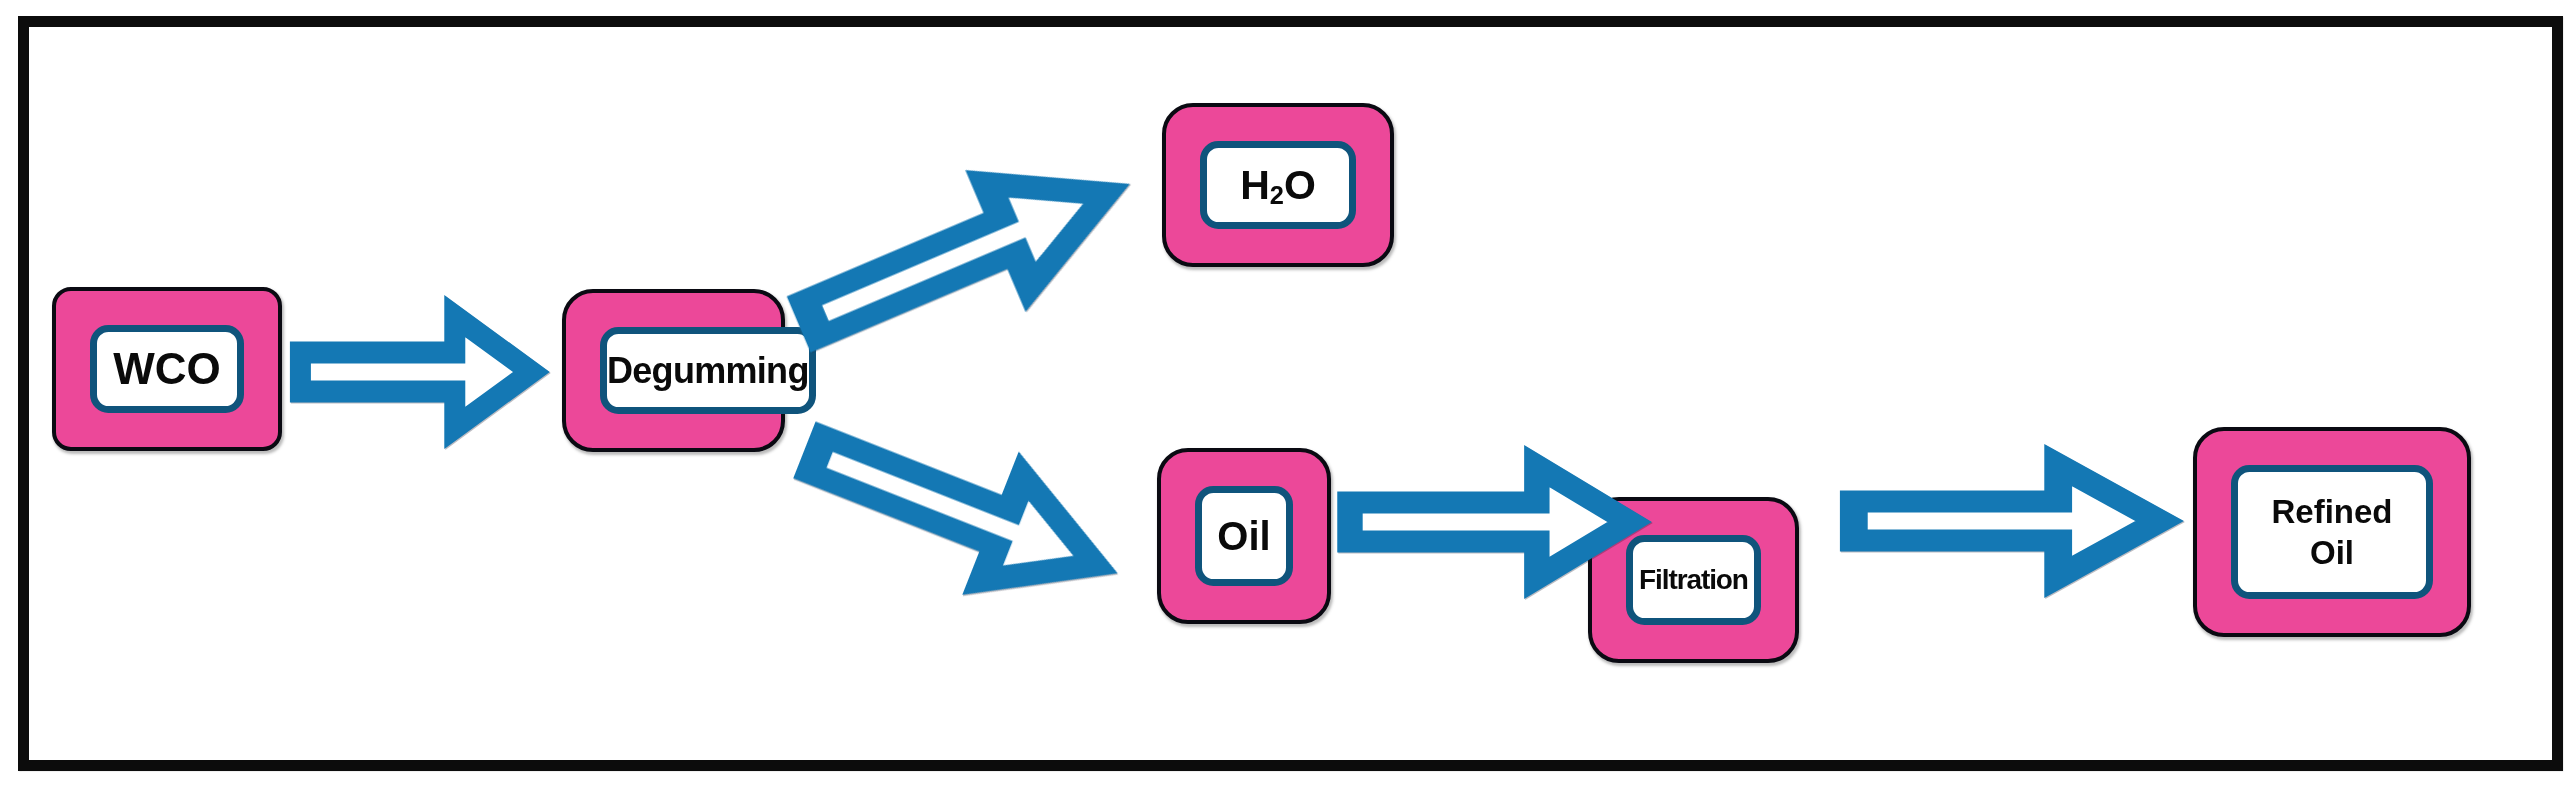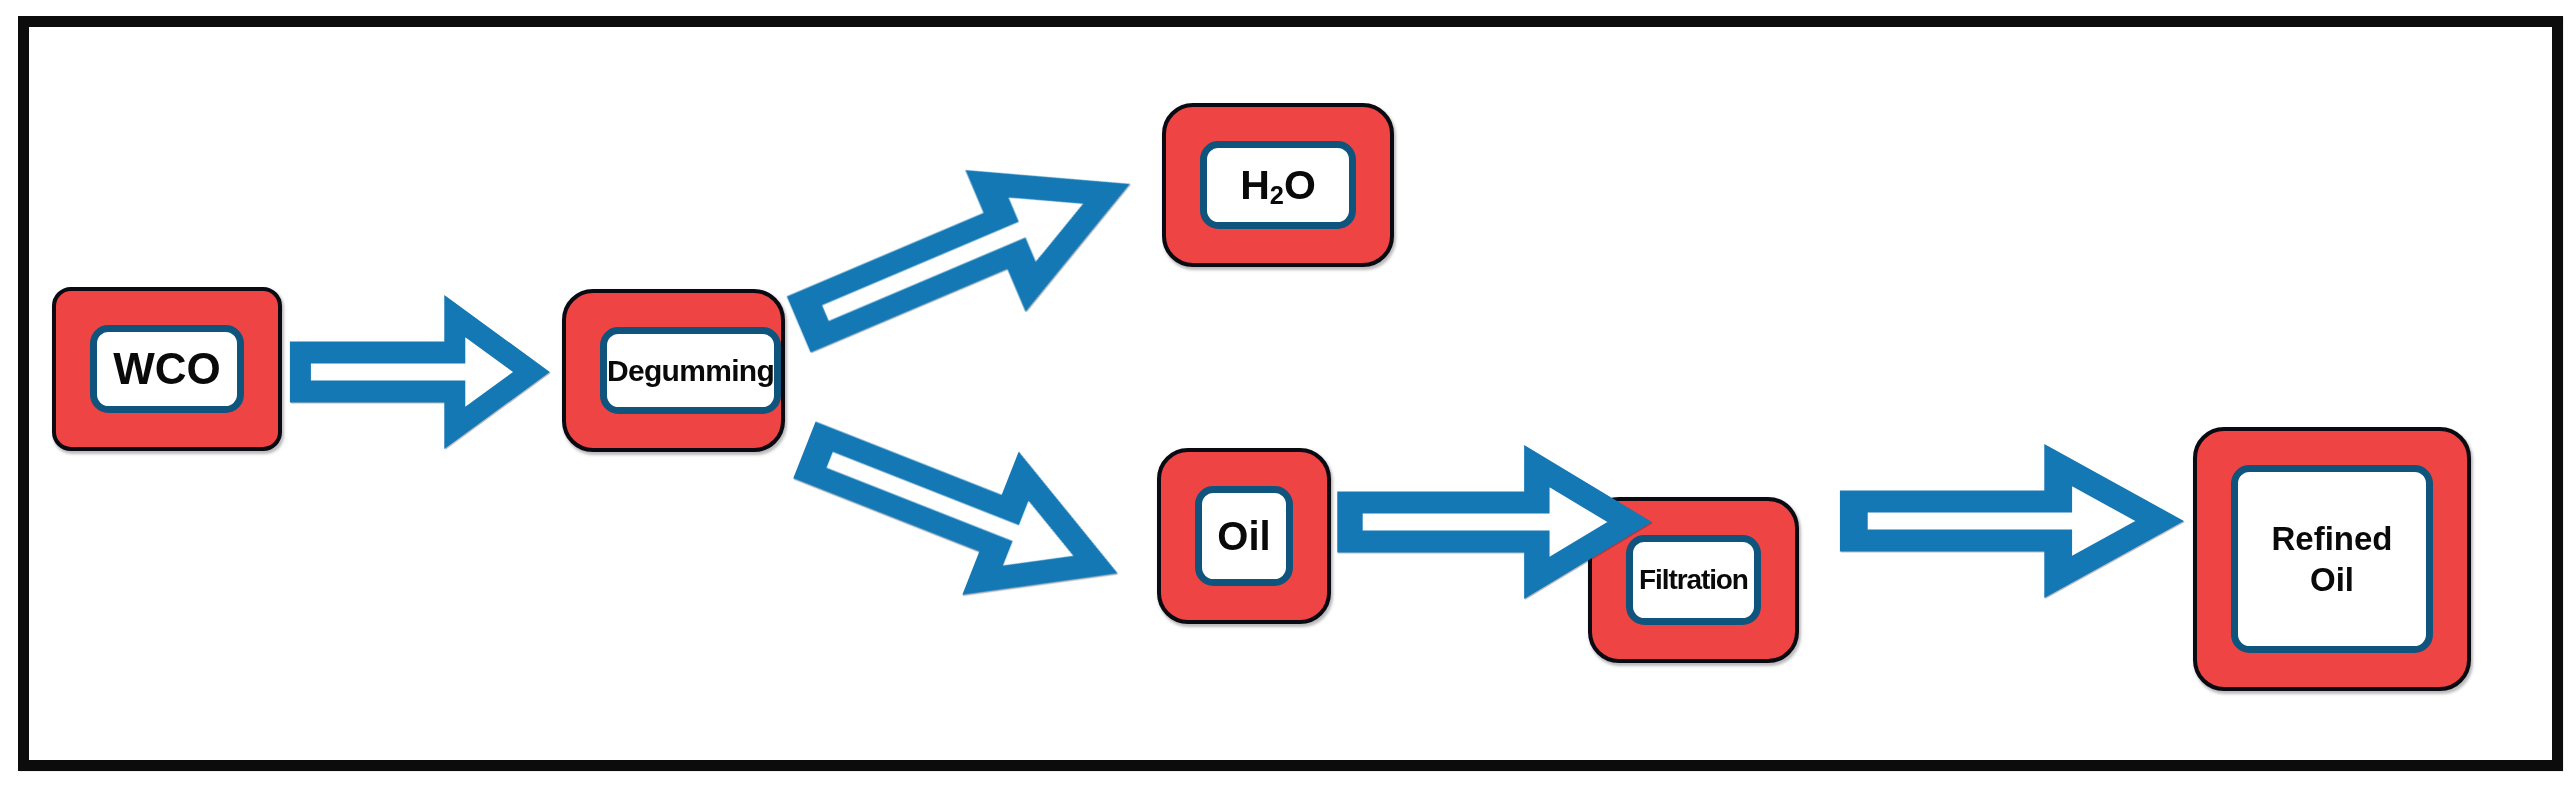--- a/index.html
+++ b/index.html
@@ -24,21 +24,21 @@
     height: 755px;
     box-sizing: border-box;
     border: 11.3px solid #0c0c0c;
     box-shadow: 1.4px 1.4px 1.4px rgba(0,0,0,0.25);
   }
 
   
   .node {
     position: absolute;
     box-sizing: border-box;
-    background: #ef4444;
+    background: #ec4899;
     border: 4.3px solid #0a0a12;
     border-radius: 31px;
     padding: 34px;
     display: flex;
     box-shadow: 1.4px 2.1px 2.8px rgba(60,60,60,0.35);
   }
   .node-inner {
     flex: 1;
     background: #ffffff;
     border: 7.8px solid #0f547c;
@@ -50,24 +50,24 @@
     font-weight: bold;
     color: #0a0a0a;
   }
   .label { display: block; }
 
   #node-wco        { left: 52px;   top: 287px; width: 230px; height: 164px; border-radius: 19px; }
   #node-degumming  { left: 562px;  top: 289px; width: 223px; height: 163px; }
   #node-h2o        { left: 1162px; top: 103px; width: 232px; height: 164px; }
   #node-oil        { left: 1157px; top: 448px; width: 174px; height: 176px; }
   #node-filtration { left: 1588px; top: 449px; width: 211px; height: 166px; margin-top: 48px; }
-  #node-refined-oil{ left: 2193px; top: 427px; width: 278px; height: 264px; }
+  #node-refined-oil{ left: 2193px; top: 427px; width: 278px; height: 210px; }
 
   #node-wco .node-inner        { font-size: 44px; }
-  #node-degumming .node-inner  { font-size: 30px; letter-spacing: -0.7px; }
+  #node-degumming .node-inner  { font-size: 36px; letter-spacing: -0.7px; }
   #node-h2o .node-inner        { font-size: 41px; }
   #node-oil .node-inner        { font-size: 40px; }
   #node-filtration .node-inner { font-size: 28px; letter-spacing: -1.1px; }
   #node-refined-oil .node-inner{ font-size: 33px; line-height: 1.25; }
   #node-refined-oil .label     { width: 156px; }
 
   .sub {
     font-size: 0.62em;
     position: relative;
     top: 0.22em;

